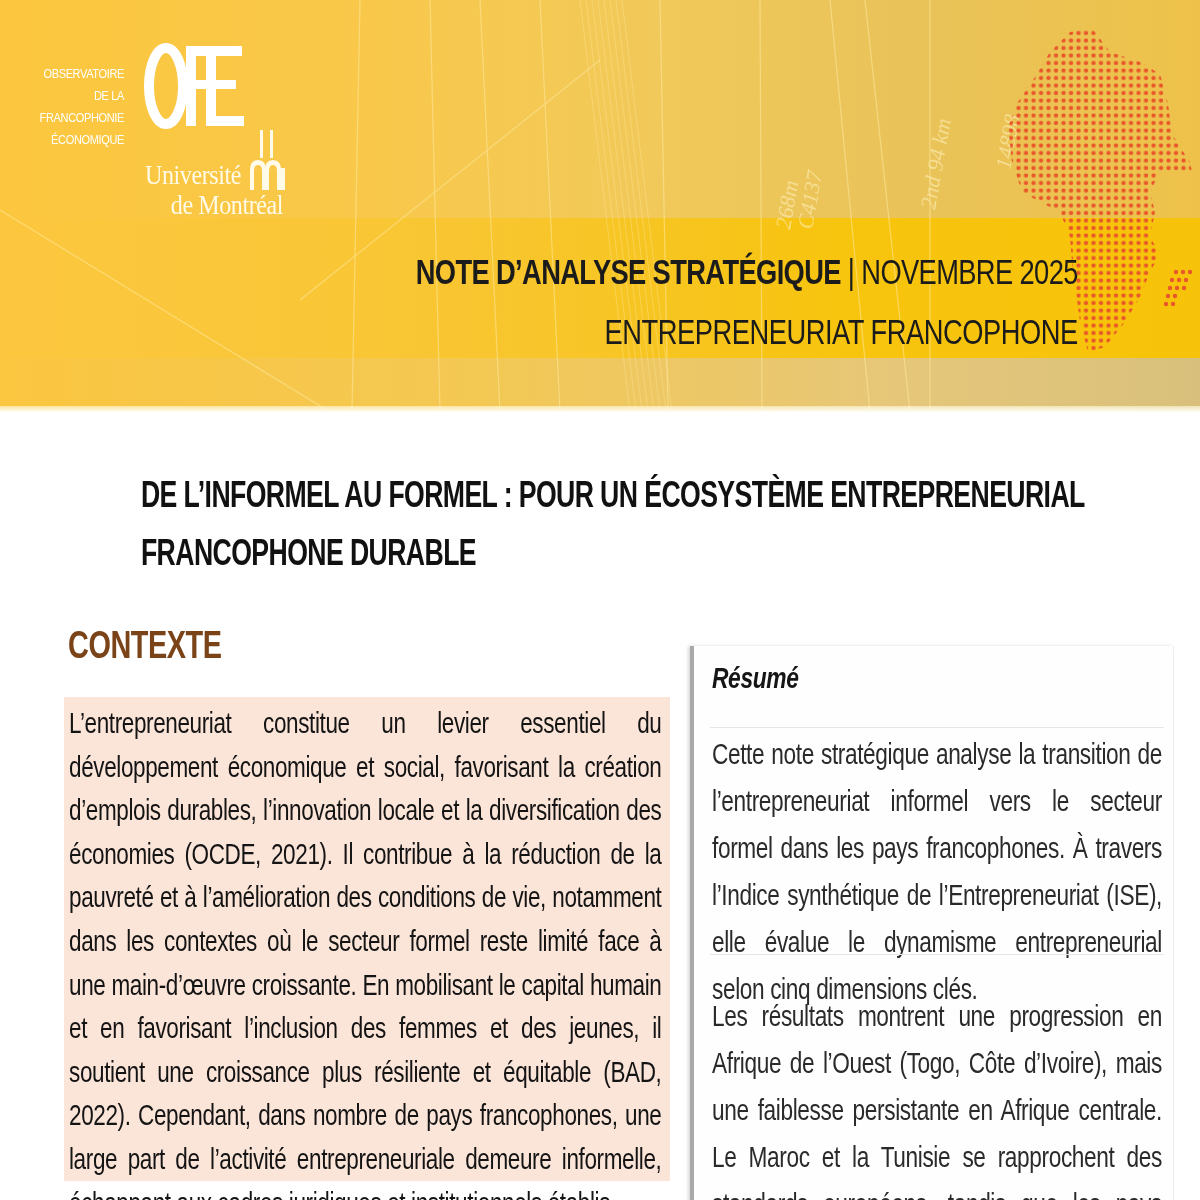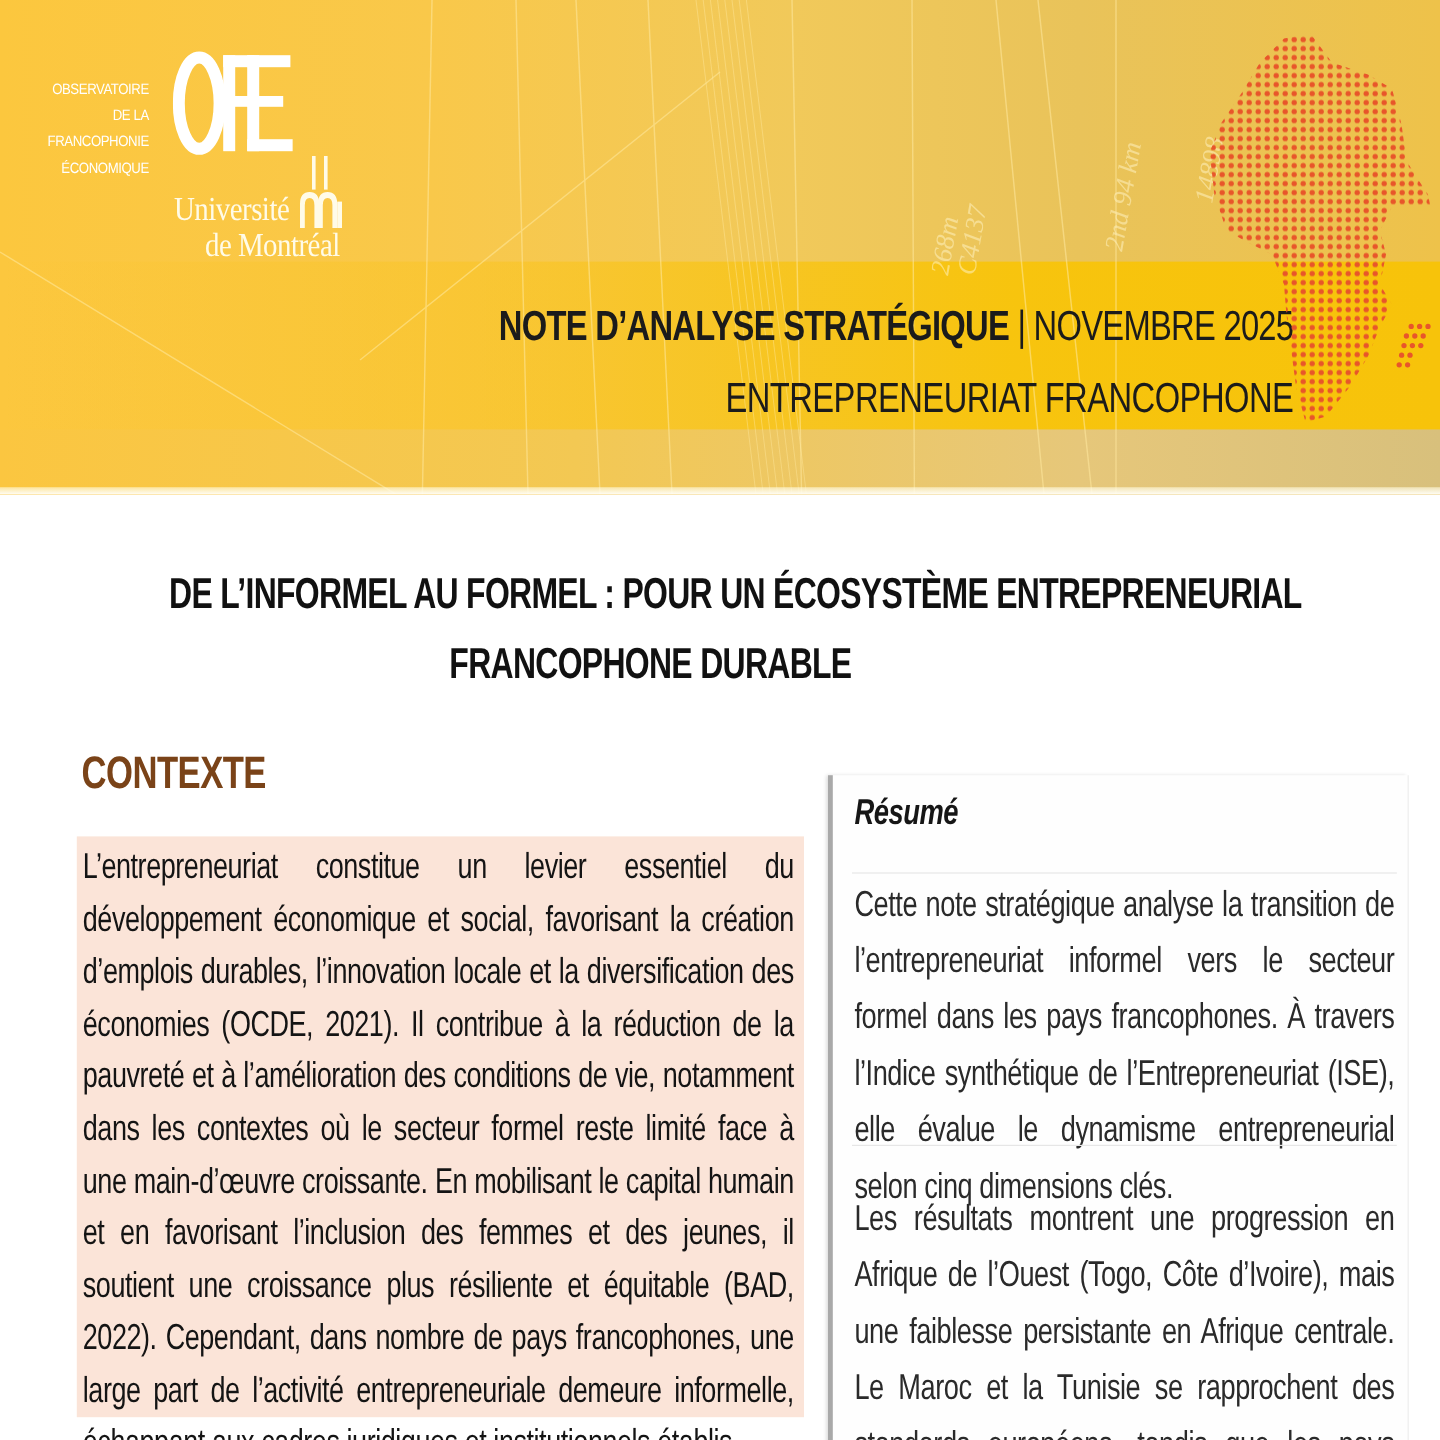--- a/index.html
+++ b/index.html
@@ -49,21 +49,21 @@
     .note-line .b { font-weight: bold; }
     .theme-line {
       position: absolute; right: 122px; top: 310px; white-space: nowrap;
       font-family: "Liberation Sans", sans-serif; font-size: 35px; line-height: 44px; color: #1b1b1b;
       letter-spacing: -0.6px; transform: scaleX(0.78); transform-origin: right center;
     }
     .africa-map { position: absolute; left: 1000px; top: 22px; width: 200px; height: 345px; }
 
     
     .doc-title {
-      position: absolute; left: 0; top: 466px; width: 1084px; text-align: center;
+      position: absolute; left: 0; top: 466px; width: 1084px; 
       font-family: "Liberation Sans", sans-serif; font-weight: bold; font-size: 36px; line-height: 58px;
       color: #111111; letter-spacing: -0.8px;
     }
     .doc-title span { display: block; transform: scaleX(0.74); transform-origin: center; white-space: nowrap; }
 
     
     .section-heading {
       position: absolute; left: 68px; top: 622px; white-space: nowrap;
       font-family: "Liberation Sans", sans-serif; font-weight: bold; font-size: 38px; line-height: 46px;
       color: #7a4318; letter-spacing: -0.6px; transform: scaleX(0.76); transform-origin: left center;

